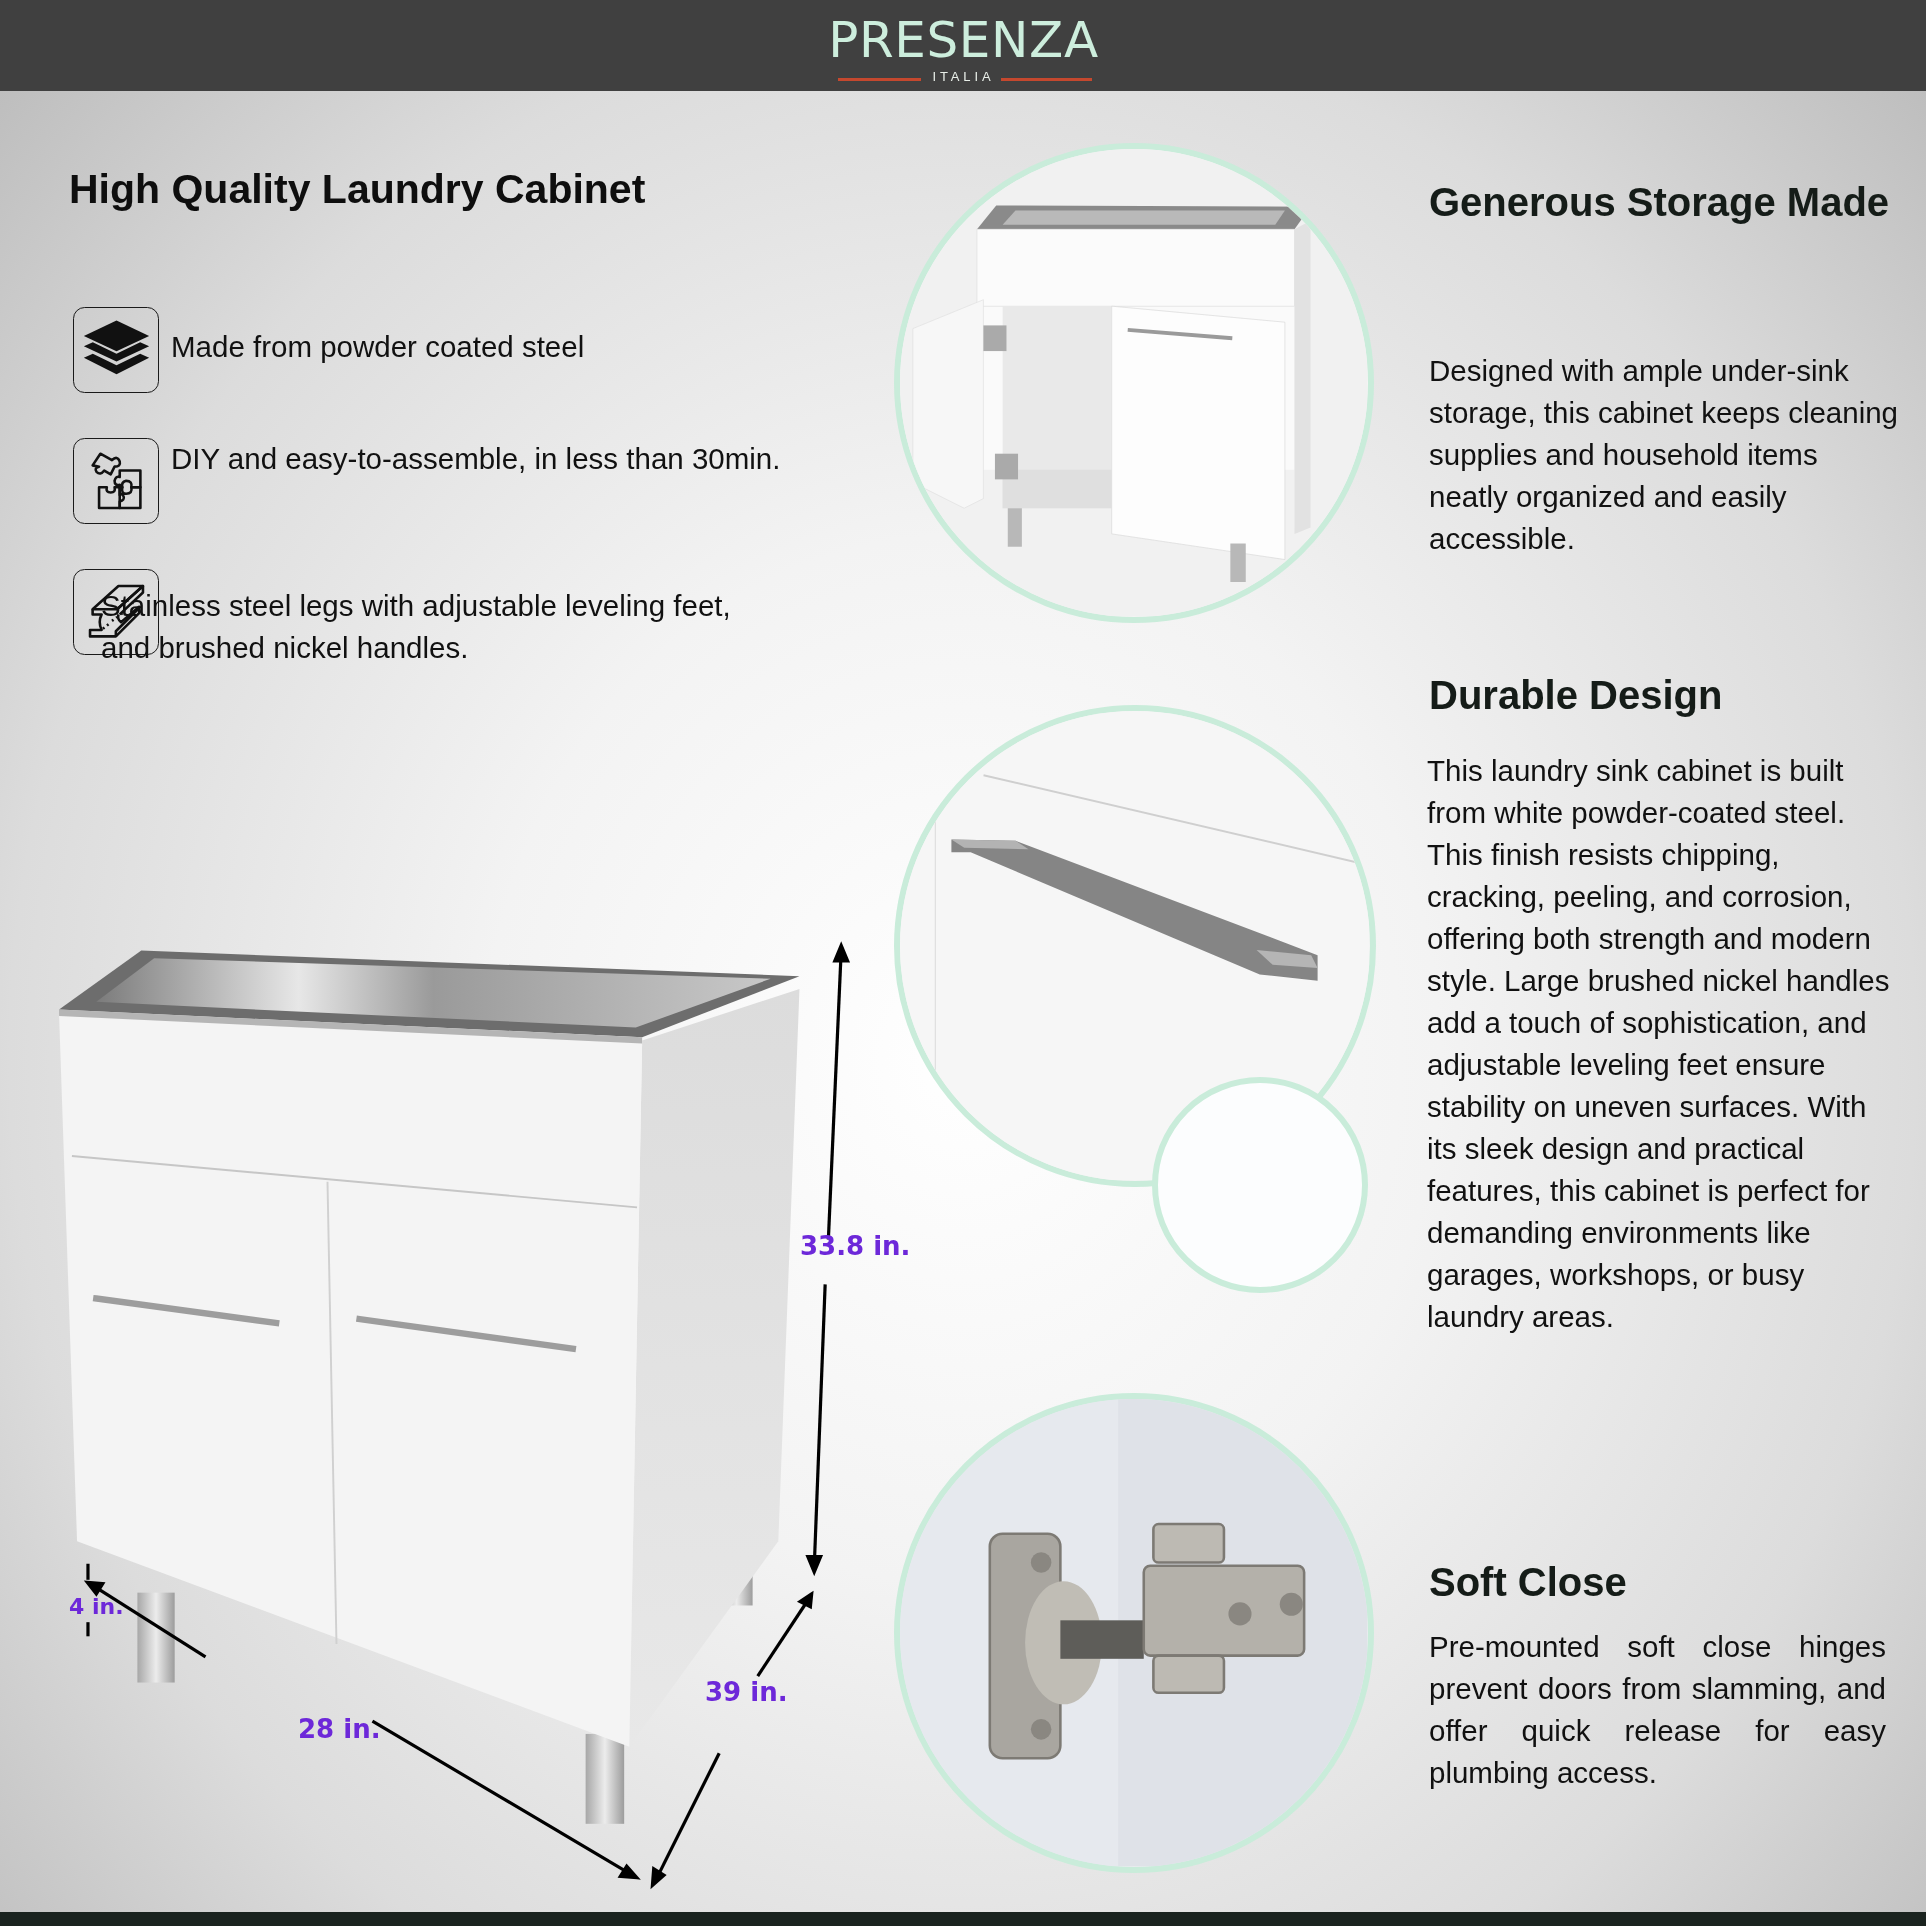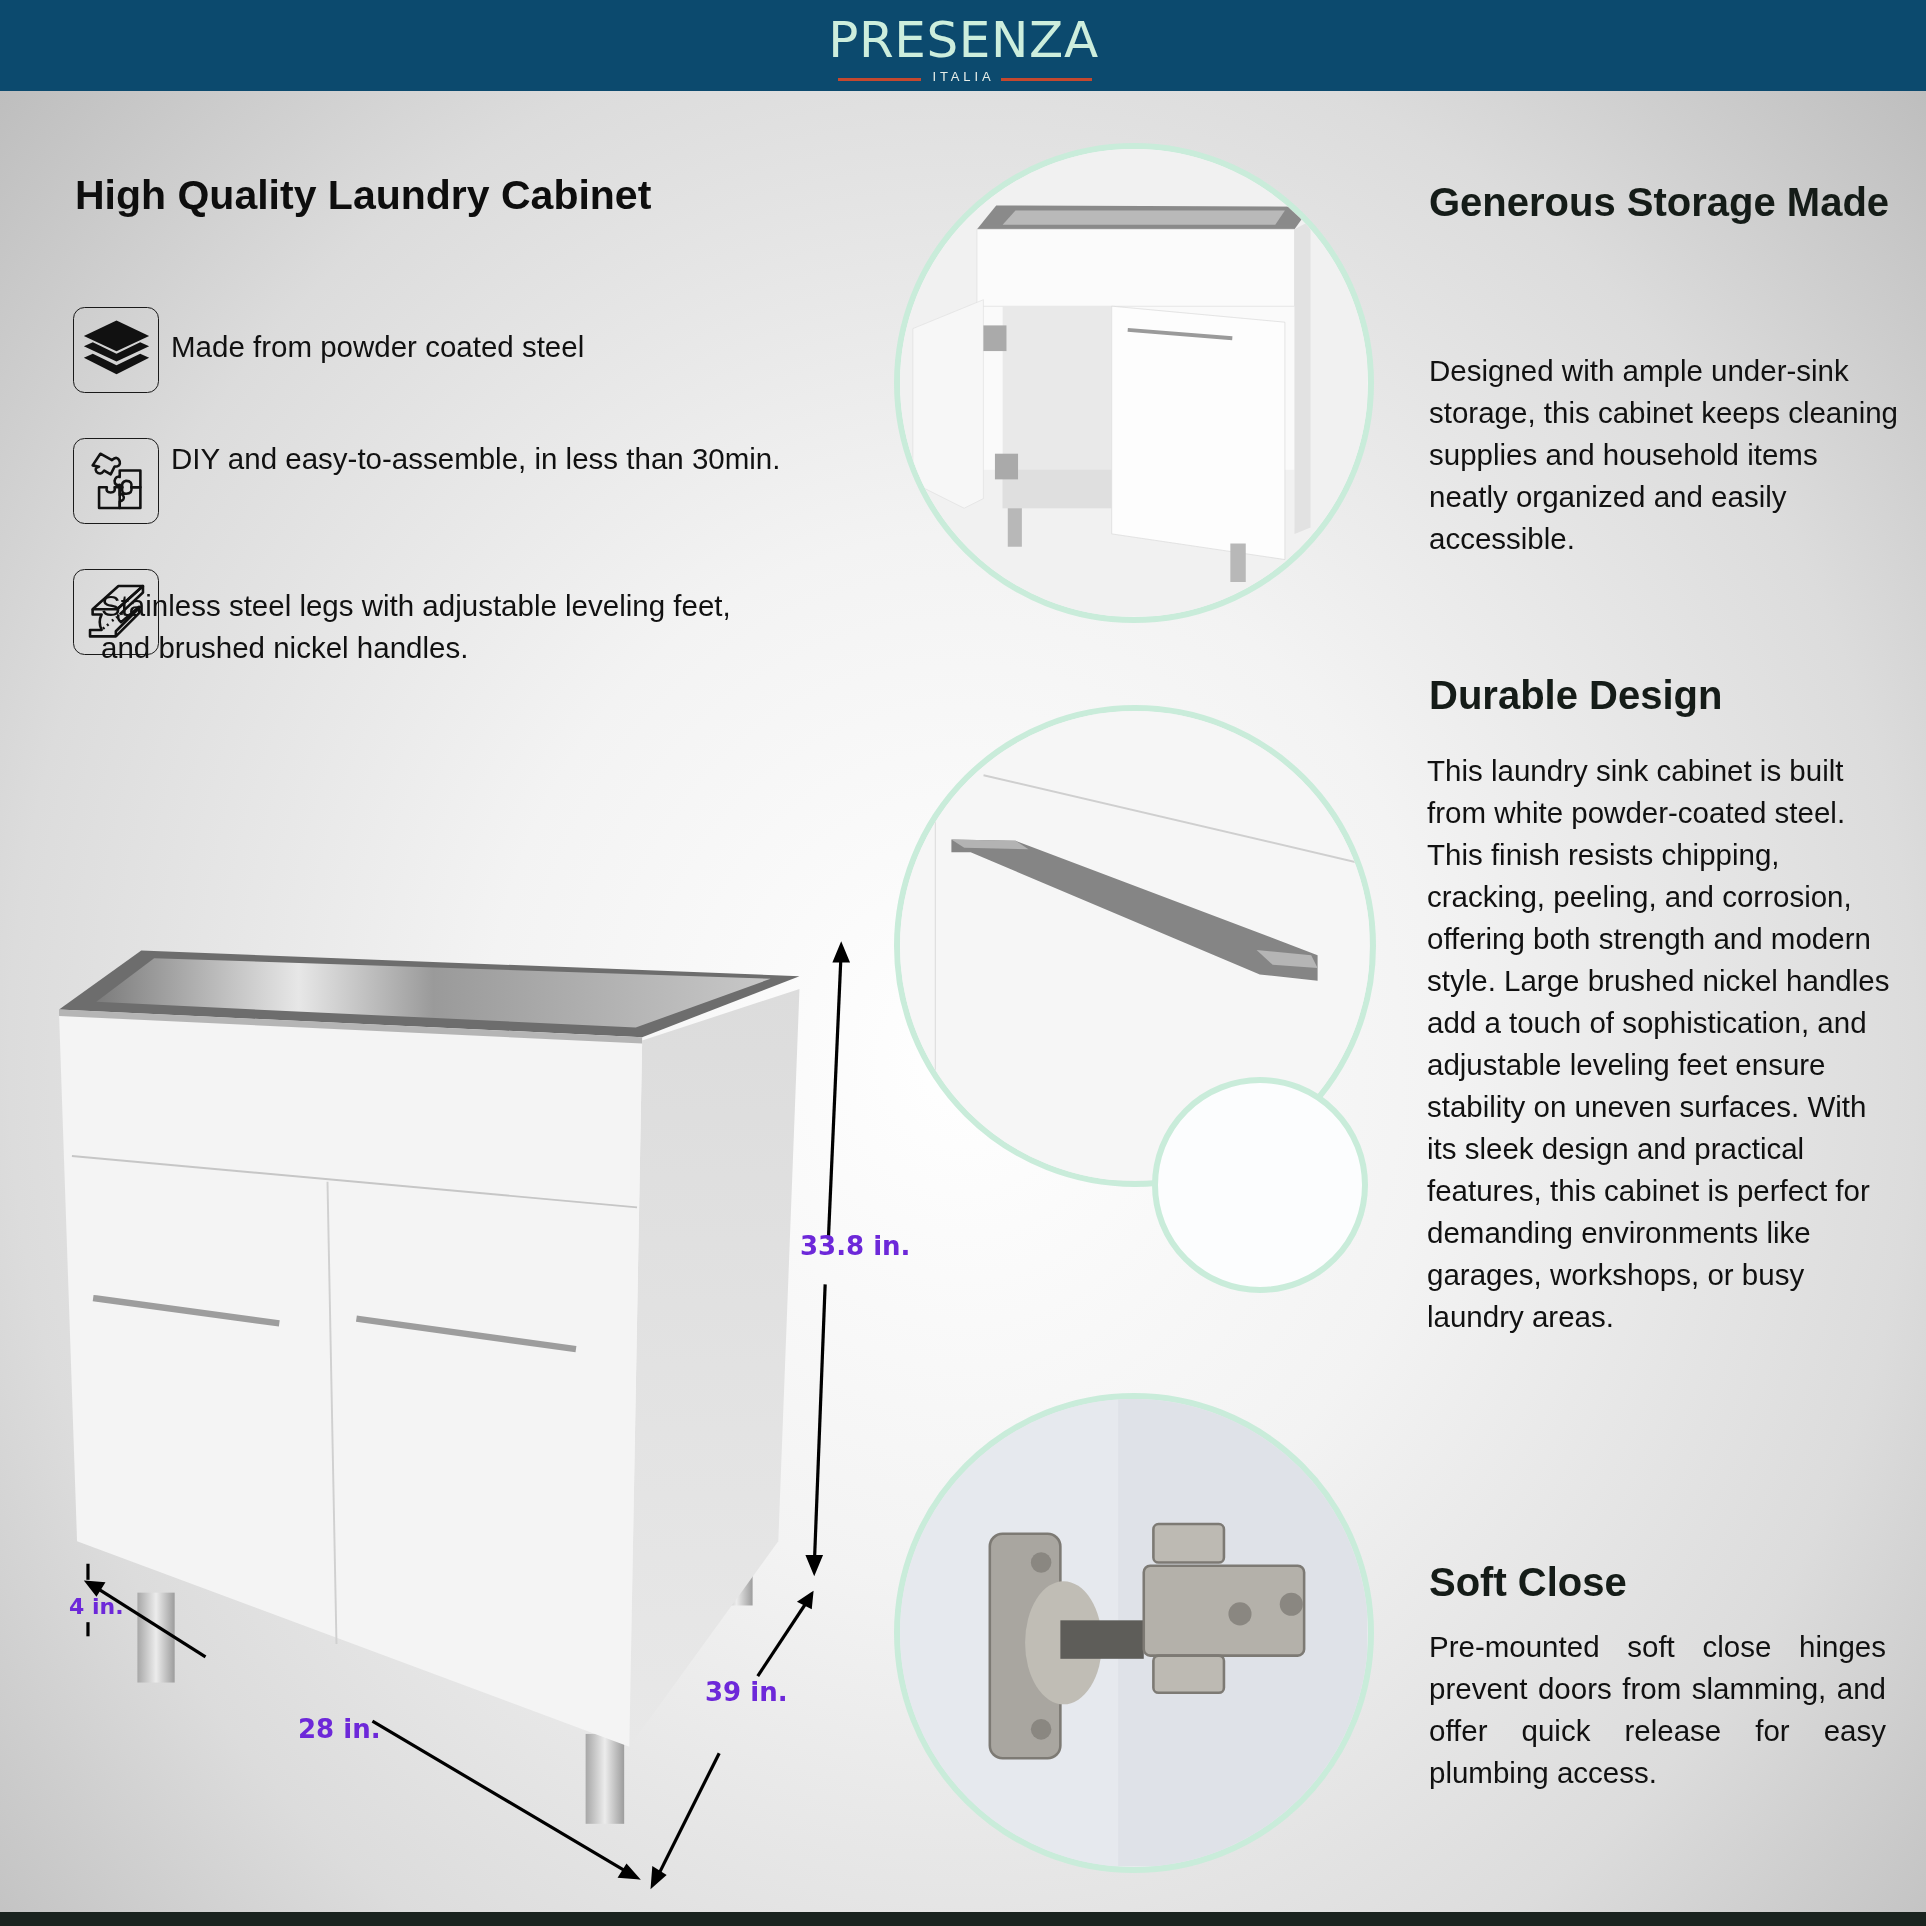--- a/index.html
+++ b/index.html
@@ -4,21 +4,21 @@
 <style>
   html, body { margin: 0; padding: 0; }
   body {
     width: 1926px; height: 1926px; position: relative; overflow: hidden;
     font-family: "Liberation Sans", "DejaVu Sans", sans-serif;
     color: #111;
     background: radial-gradient(ellipse at 50% 55%, #ffffff 0%, #f3f3f3 35%, #dcdcdc 70%, #b9b9b9 100%);
   }
   .header {
     position: absolute; left: 0; top: 0; width: 1926px; height: 91px;
-    background: #0c4a6e;
+    background: #404040;
   }
   .brand {
     position: absolute; left: 803px; top: 6.4px; width: 321px; height: 80px;
     text-align: center;
   }
   .brand-name {
     display: block; font-family: "DejaVu Sans", sans-serif; font-size: 50px;
     letter-spacing: 0.6px; color: #cdeedd; line-height: 58px; margin-top: 5.1px;
   }
   .brand-sub-row {
@@ -33,21 +33,21 @@
     position: absolute; left: 122px; top: 0; width: 77px; text-align: center;
     font-size: 13px; letter-spacing: 3.9px; color: #e9efe9;
   }
   .footer {
     position: absolute; left: 0; top: 1912px; width: 1926px; height: 14px;
     background: #1a231f;
   }
 
   .main-title {
     position: absolute; left: 69px; top: 166px; font-size: 41px; font-weight: bold;
-    color: #0e0e0e; margin: 6px;
+    color: #0e0e0e; margin: 0;
   }
   .feature {
     position: absolute; left: 73px; width: 758px; display: flex; align-items: flex-start;
   }
   .feature-icon {
     width: 86px; height: 86px; box-sizing: border-box;
     border: 1.9px solid #1a1a1a; border-radius: 11.6px; flex: none;
     display: flex; align-items: center; justify-content: center;
   }
   .feature-text {

